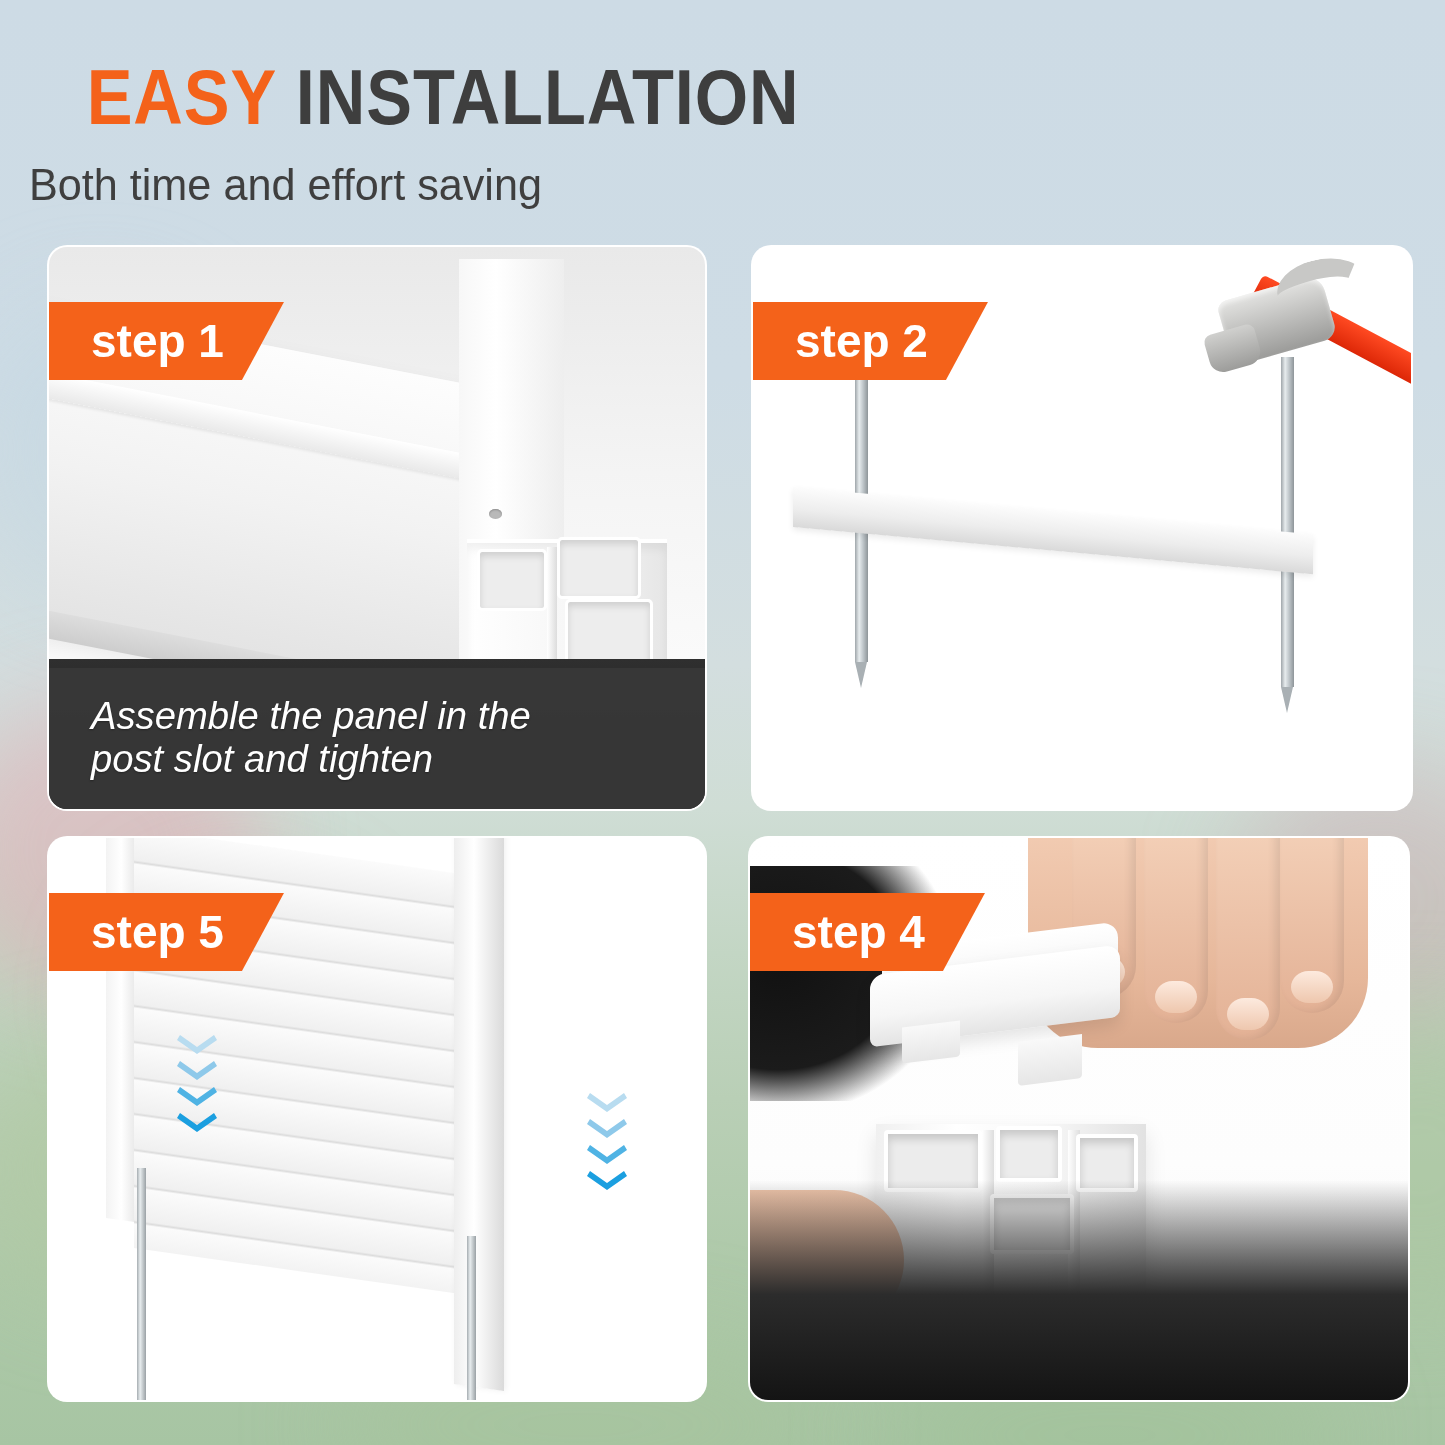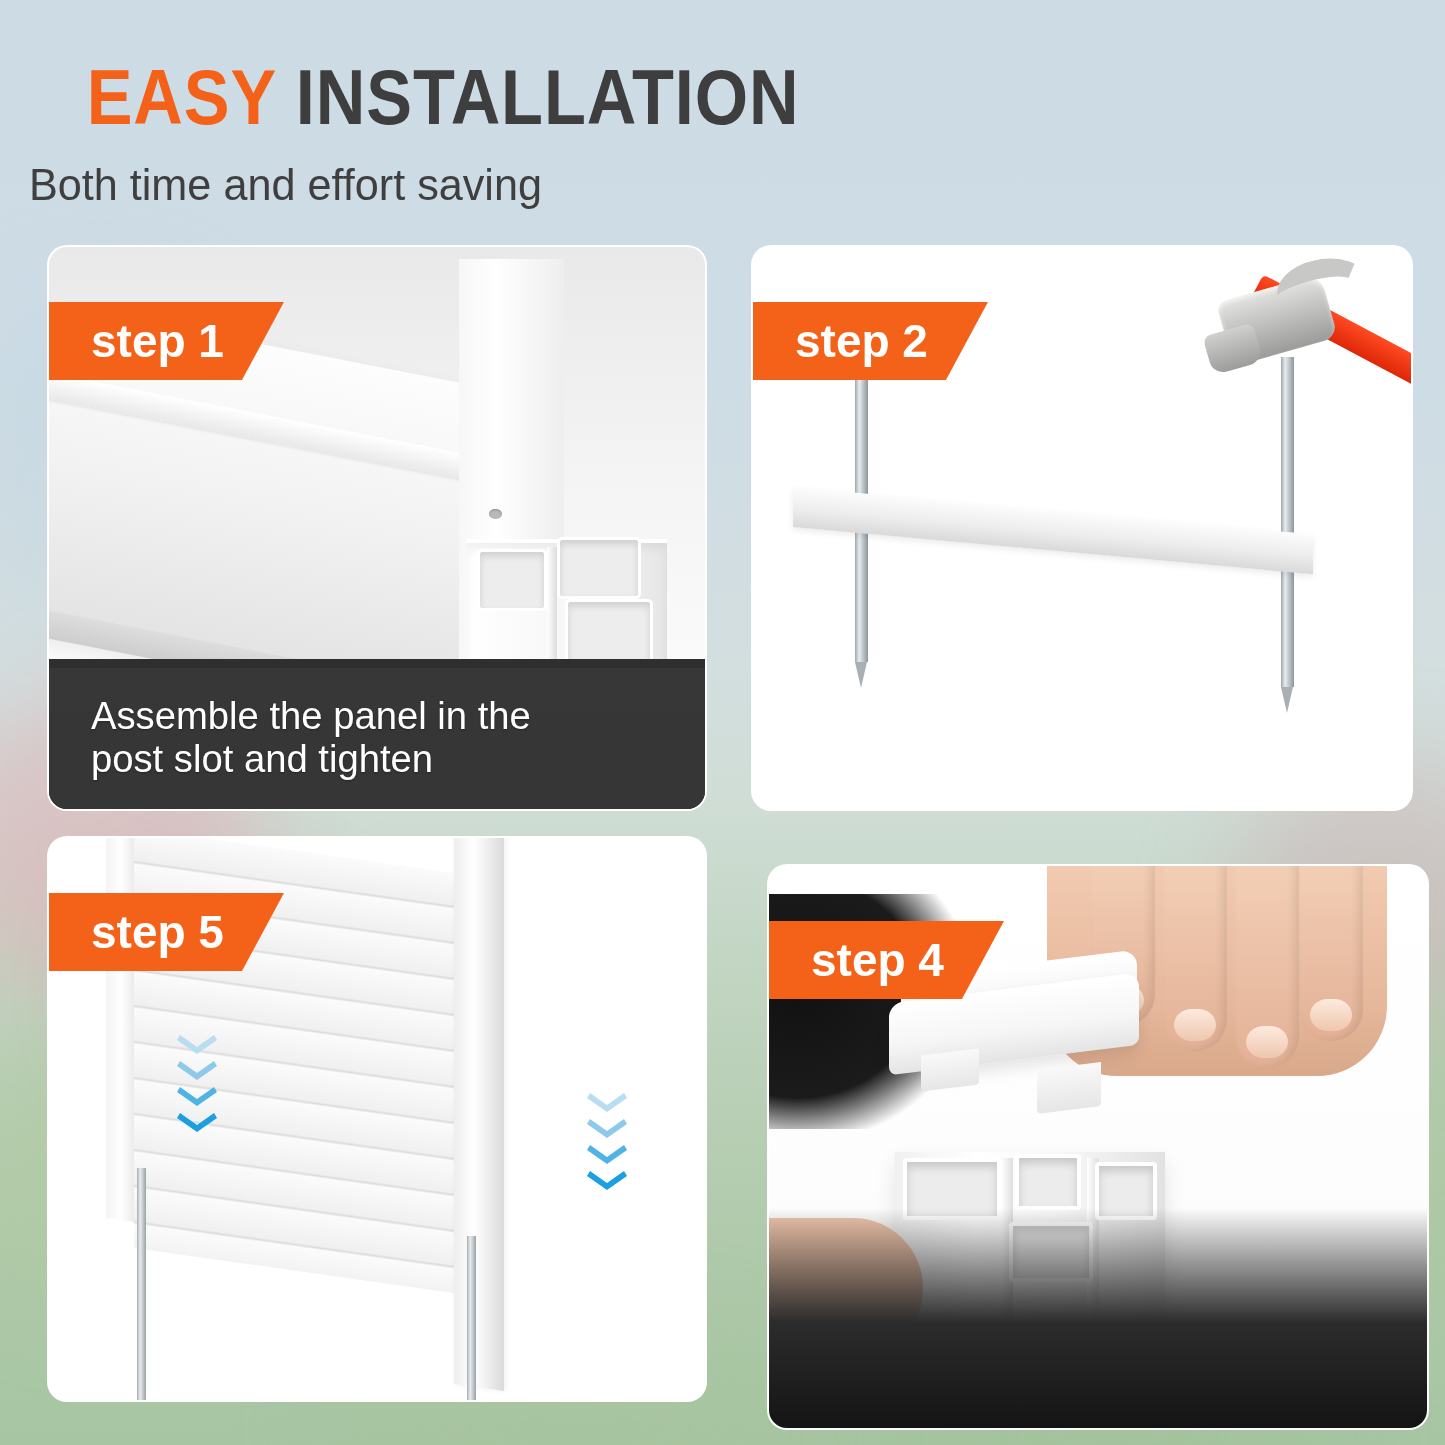--- a/index.html
+++ b/index.html
@@ -50,21 +50,21 @@
 
   .card{
     position:absolute; overflow:hidden;
     border-radius:20px;
     border:2px dashed rgba(255,255,255,.92);
     background:#ffffff;
   }
   .c1{ left:0px;   top:0px;   width:660px; height:566px; }
   .c2{ left:691px; top:0px;   width:662px; height:566px;margin-left:13px; }
   .c3{ left:0px;   top:591px; width:660px; height:566px; }
-  .c4{ left:720px; top:591px; width:662px; height:566px;margin-top:28px; }
+  .c4{ left:701px; top:591px; width:662px; height:566px; }
 
   .photo{ position:absolute; inset:0; overflow:hidden; }
 
   
   .badge{
     position:absolute; left:0; top:55px; height:78px;
     background:#f4621a; z-index:6;
     padding:0 60px 0 42px;
     display:flex; align-items:center;
     clip-path:polygon(0 0, 100% 0, calc(100% - 42px) 100%, 0 100%);
@@ -72,20 +72,21 @@
   .badge span{
     color:#fff; font-size:46px; font-weight:bold; line-height:1;
     white-space:nowrap;
   }
 
   
   .caption{
     position:absolute; left:0; right:0; bottom:0; z-index:6;
     background:rgba(56,56,56,.93);
     padding:26px 0 28px 42px;
+    font-style:italic;
   }
   .caption p{
     color:#fff; font-size:39px; line-height:1.12;
     text-shadow:0 1px 2px rgba(0,0,0,.35);
     transform:scaleX(.98); transform-origin:left;
   }
 
   
   .s1-bg{ position:absolute; inset:0; background:
       linear-gradient(180deg,#e9e9e9 0%,#f4f4f4 40%,#ffffff 100%); }

